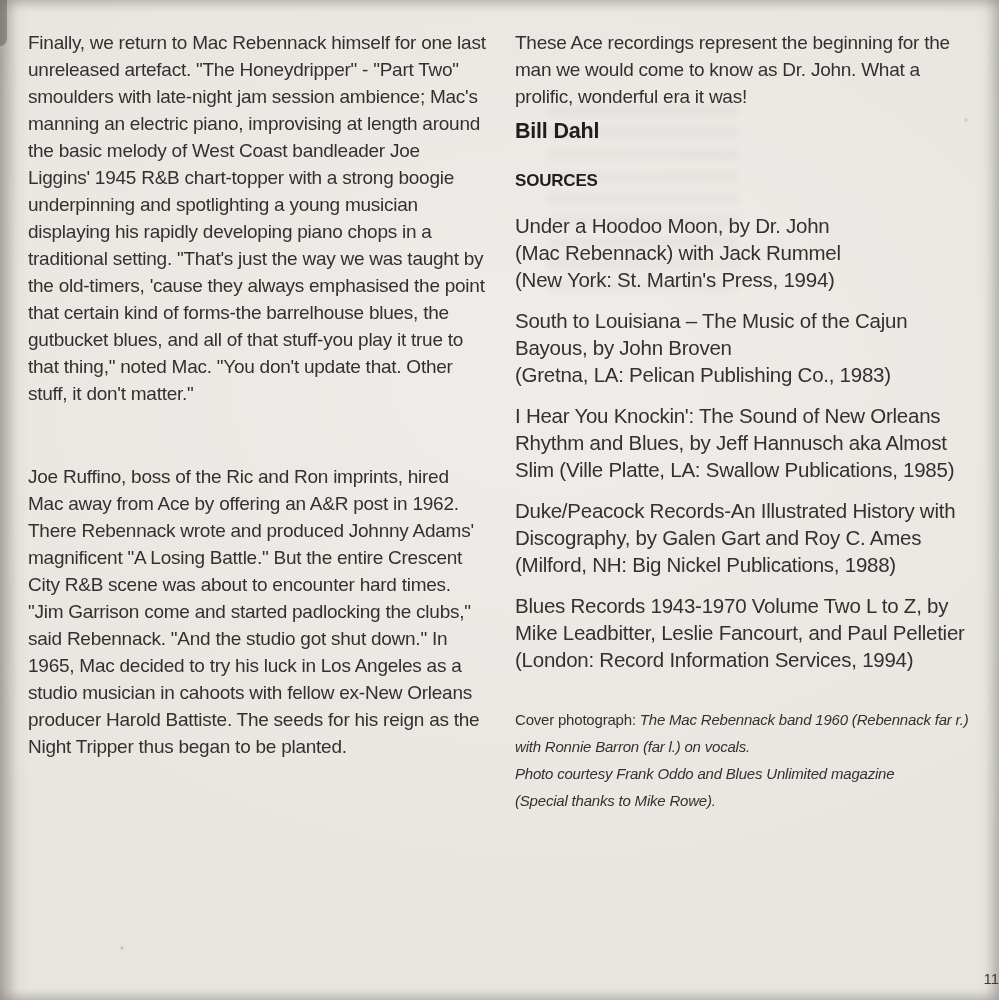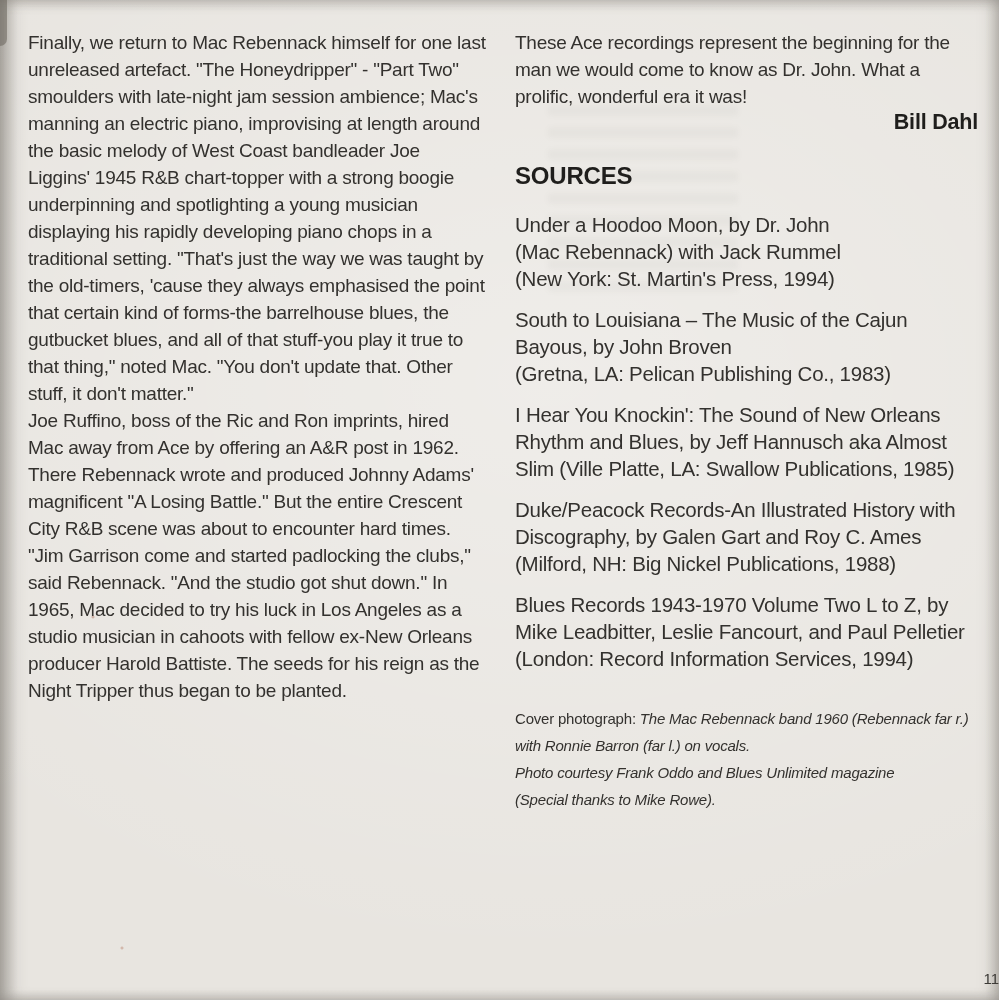--- a/index.html
+++ b/index.html
@@ -53,32 +53,32 @@
   .col-left  { left: 28px;  width: 458px; }
   .col-right { left: 515px; width: 463px; }
 
   p { margin: 0; }
   .body-text {
     font-size: 19px;
     line-height: 27px;
     letter-spacing: -0.25px;
     text-align: left;
   }
-  .para-gap { }
+  .para-gap { margin-top: 56px; }
 
   .byline {
+    margin-top: 9px;
     font-size: 21.5px;
     font-weight: bold;
     color: #1f1e1c;
-    text-align: right;
     letter-spacing: -0.2px;
   }
   .sources-heading {
     margin: 27px 0 21px 0;
-    font-size: 24px;
+    font-size: 17px;
     font-weight: bold;
     color: #1f1e1c;
     letter-spacing: -0.2px;
   }
   .source {
     font-size: 20.5px;
     line-height: 27px;
     letter-spacing: -0.25px;
     white-space: pre-line;
     margin-bottom: 14px;

